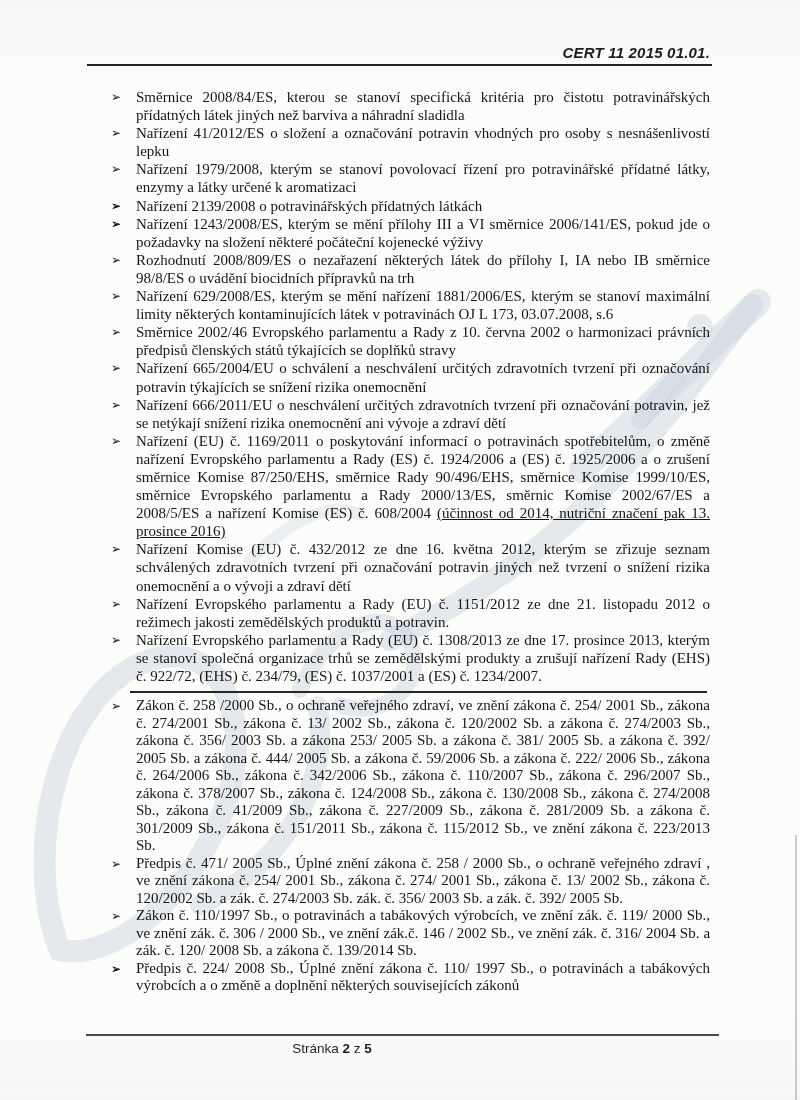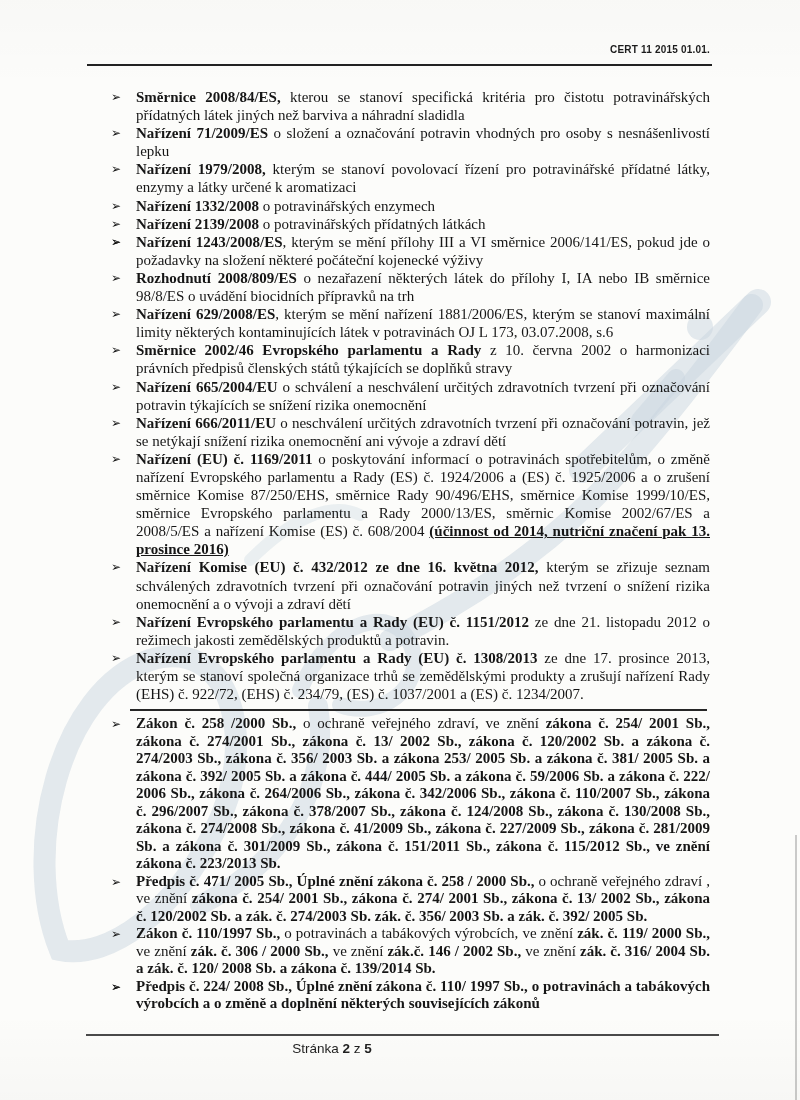--- a/index.html
+++ b/index.html
@@ -20,21 +20,21 @@
     position:absolute;left:0;top:0;width:800px;height:1100px;
     pointer-events:none;z-index:1;
   }
   .scan-edge{
     position:absolute;right:3px;top:835px;height:265px;width:2px;
     background:rgba(110,110,110,.35);z-index:1;
   }
   .header-code{
     position:absolute;top:44px;right:90px;z-index:2;
     font-family:"Liberation Sans", sans-serif;
-    font-weight:700;font-size:10px;color:#1c1c1c;
+    font-style:italic;font-weight:700;font-size:15px;color:#1c1c1c;
     letter-spacing:.2px;
   }
   .header-rule{
     position:absolute;top:64px;left:87px;width:625px;height:2px;
     background:#222;z-index:2;
   }
   .content{
     position:absolute;top:88px;left:110px;width:600px;z-index:2;
   }
   ul.law-list{list-style:none;margin:0;padding:0;}
@@ -43,21 +43,21 @@
     padding-left:26px;
     text-align:justify;
     font-size:15px;
     line-height:18.1px;
   }
   ul.law-list .bullet{
     position:absolute;left:1px;top:1px;
     font-family:"DejaVu Sans", sans-serif;
     font-size:12px;line-height:16px;color:#111;
   }
-  ul.law-list .bold{font-weight:700;}
+  ul.law-list .bold{font-weight:400;}
   ul.law-list .underline{text-decoration:underline;}
   .section-separator{
     height:2px;background:#262626;
     margin:6px 0 4px 20px;width:577px;
   }
   ul.law-list.national li{
     line-height:17.5px;
   }
   .footer-rule{
     position:absolute;top:1034px;left:86px;width:633px;height:2px;
@@ -89,23 +89,23 @@
   </svg>
 
   <div class="scan-edge"></div>
 
   <span class="header-code">CERT 11 2015 01.01.</span>
   <div class="header-rule"></div>
 
   <div class="content">
     <ul class="law-list eu">
         <li><span class="bullet">➢</span><span class="txt"><span class="bold">Směrnice 2008/84/ES,</span><span> kterou se stanoví specifická kritéria pro čistotu potravinářských přídatných látek jiných než barviva a náhradní sladidla</span></span></li>
-        <li><span class="bullet">➢</span><span class="txt"><span class="bold">Nařízení 71/2009/ES</span><span> o složení a označování potravin vhodných pro osoby s nesnášenlivostí lepku</span></span></li>
+        <li><span class="bullet">➢</span><span class="txt"><span class="bold">Nařízení 41/2012/ES</span><span> o složení a označování potravin vhodných pro osoby s nesnášenlivostí lepku</span></span></li>
         <li><span class="bullet">➢</span><span class="txt"><span class="bold">Nařízení 1979/2008,</span><span> kterým se stanoví povolovací řízení pro potravinářské přídatné látky, enzymy a látky určené k aromatizaci</span></span></li>
-        <li><span class="bullet">➢</span><span class="txt"><span class="bold">Nařízení 1332/2008</span><span> o potravinářských enzymech</span></span></li>
+        <li><span class="bullet">➢</span></li>
         <li><span class="bullet">➢</span><span class="txt"><span class="bold">Nařízení 2139/2008</span><span> o potravinářských přídatných látkách</span></span></li>
         <li><span class="bullet">➢</span></li>
         <li><span class="bullet">➢</span><span class="txt"><span class="bold">Nařízení 1243/2008/ES</span><span>, kterým se mění přílohy III a VI směrnice 2006/141/ES, pokud jde o požadavky na složení některé počáteční kojenecké výživy</span></span></li>
         <li><span class="bullet">➢</span><span class="txt"><span class="bold">Rozhodnutí 2008/809/ES</span><span> o nezařazení některých látek do přílohy I, IA nebo IB směrnice 98/8/ES o uvádění biocidních přípravků na trh</span></span></li>
         <li><span class="bullet">➢</span><span class="txt"><span class="bold">Nařízení 629/2008/ES</span><span>, kterým se mění nařízení 1881/2006/ES, kterým se stanoví maximální limity některých kontaminujících látek v potravinách OJ L 173, 03.07.2008, s.6</span></span></li>
         <li><span class="bullet">➢</span><span class="txt"><span class="bold">Směrnice 2002/46 Evropského parlamentu a Rady</span><span> z 10. června 2002 o harmonizaci právních předpisů členských států týkajících se doplňků stravy</span></span></li>
         <li><span class="bullet">➢</span><span class="txt"><span class="bold">Nařízení 665/2004/EU</span><span> o schválení a neschválení určitých zdravotních tvrzení při označování potravin týkajících se snížení rizika onemocnění</span></span></li>
         <li><span class="bullet">➢</span><span class="txt"><span class="bold">Nařízení 666/2011/EU</span><span> o neschválení určitých zdravotních tvrzení při označování potravin, jež se netýkají snížení rizika onemocnění ani vývoje a zdraví dětí</span></span></li>
         <li><span class="bullet">➢</span><span class="txt"><span class="bold">Nařízení (EU) č. 1169/2011</span><span> o poskytování informací o potravinách spotřebitelům, o změně nařízení Evropského parlamentu a Rady (ES) č. 1924/2006 a (ES) č. 1925/2006 a o zrušení směrnice Komise 87/250/EHS, směrnice Rady 90/496/EHS, směrnice Komise 1999/10/ES, směrnice Evropského parlamentu a Rady 2000/13/ES, směrnic Komise 2002/67/ES a 2008/5/ES a nařízení Komise (ES) č. 608/2004 </span><span class="bold underline">(účinnost od 2014, nutriční značení pak 13. prosince 2016)</span></span></li>
         <li><span class="bullet">➢</span><span class="txt"><span class="bold">Nařízení Komise (EU) č. 432/2012 ze dne 16. května 2012,</span><span> kterým se zřizuje seznam schválených zdravotních tvrzení při označování potravin jiných než tvrzení o snížení rizika onemocnění a o vývoji a zdraví dětí</span></span></li>

